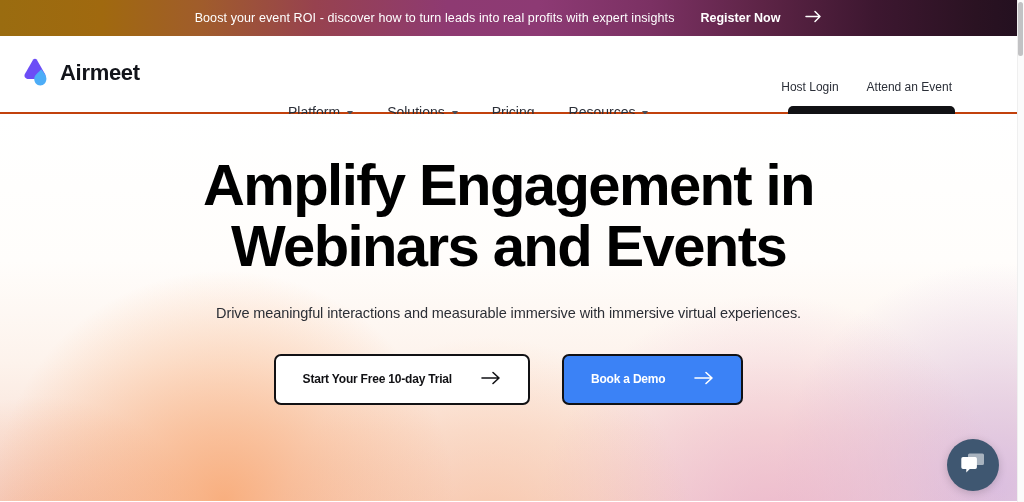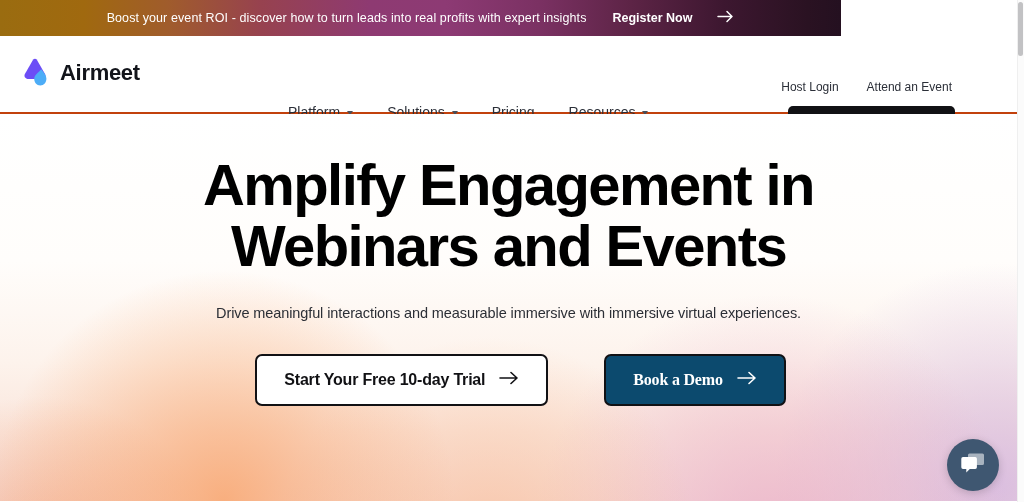--- a/index.html
+++ b/index.html
@@ -13,21 +13,21 @@
   body {
     font-family: "Liberation Sans", sans-serif;
     background: #ffffff;
     position: relative;
   }
 
   
   .promo-banner {
     position: relative;
     height: 36px;
-    width: 841px;
+    width: 1017px;
     display: flex;
     align-items: center;
     justify-content: center;
     gap: 26px;
     background: linear-gradient(90deg,
         #9a6c10 0%,
         #a0690f 10%,
         #a05c2c 20%,
         #97424f 31%,
         #8e3a72 44%,
@@ -188,41 +188,39 @@
 
   .hero-ctas {
     margin-top: 33px;
     display: flex;
     justify-content: center;
     gap: 32px;
   }
   .btn-cta {
     display: flex;
     align-items: center;
-    gap: 14px;
-    font-size: 16px;
+    gap: 29px;
+    font-size: 12px;
     font-weight: 700;
     border-radius: 7px;
     padding: 15px 27px;
     cursor: pointer;
     font-family: inherit;
     letter-spacing: -0.2px;
     white-space: nowrap;
-    margin-left: 24px;
   }
   .btn-outline {
     background: #ffffff;
     color: #111114;
     border: 2px solid #111114;
   }
   .btn-solid {
-    background: #0c4a6e;
+    background: #3b82f6;
     color: #ffffff;
     border: 2px solid #111114;
-    font-family: Liberation Serif, serif;
   }
 
   
   .chat-widget {
     position: absolute;
     right: 25px;
     bottom: 11px;
     width: 52px; height: 52px;
     border-radius: 50%;
     background: #3f5771;

